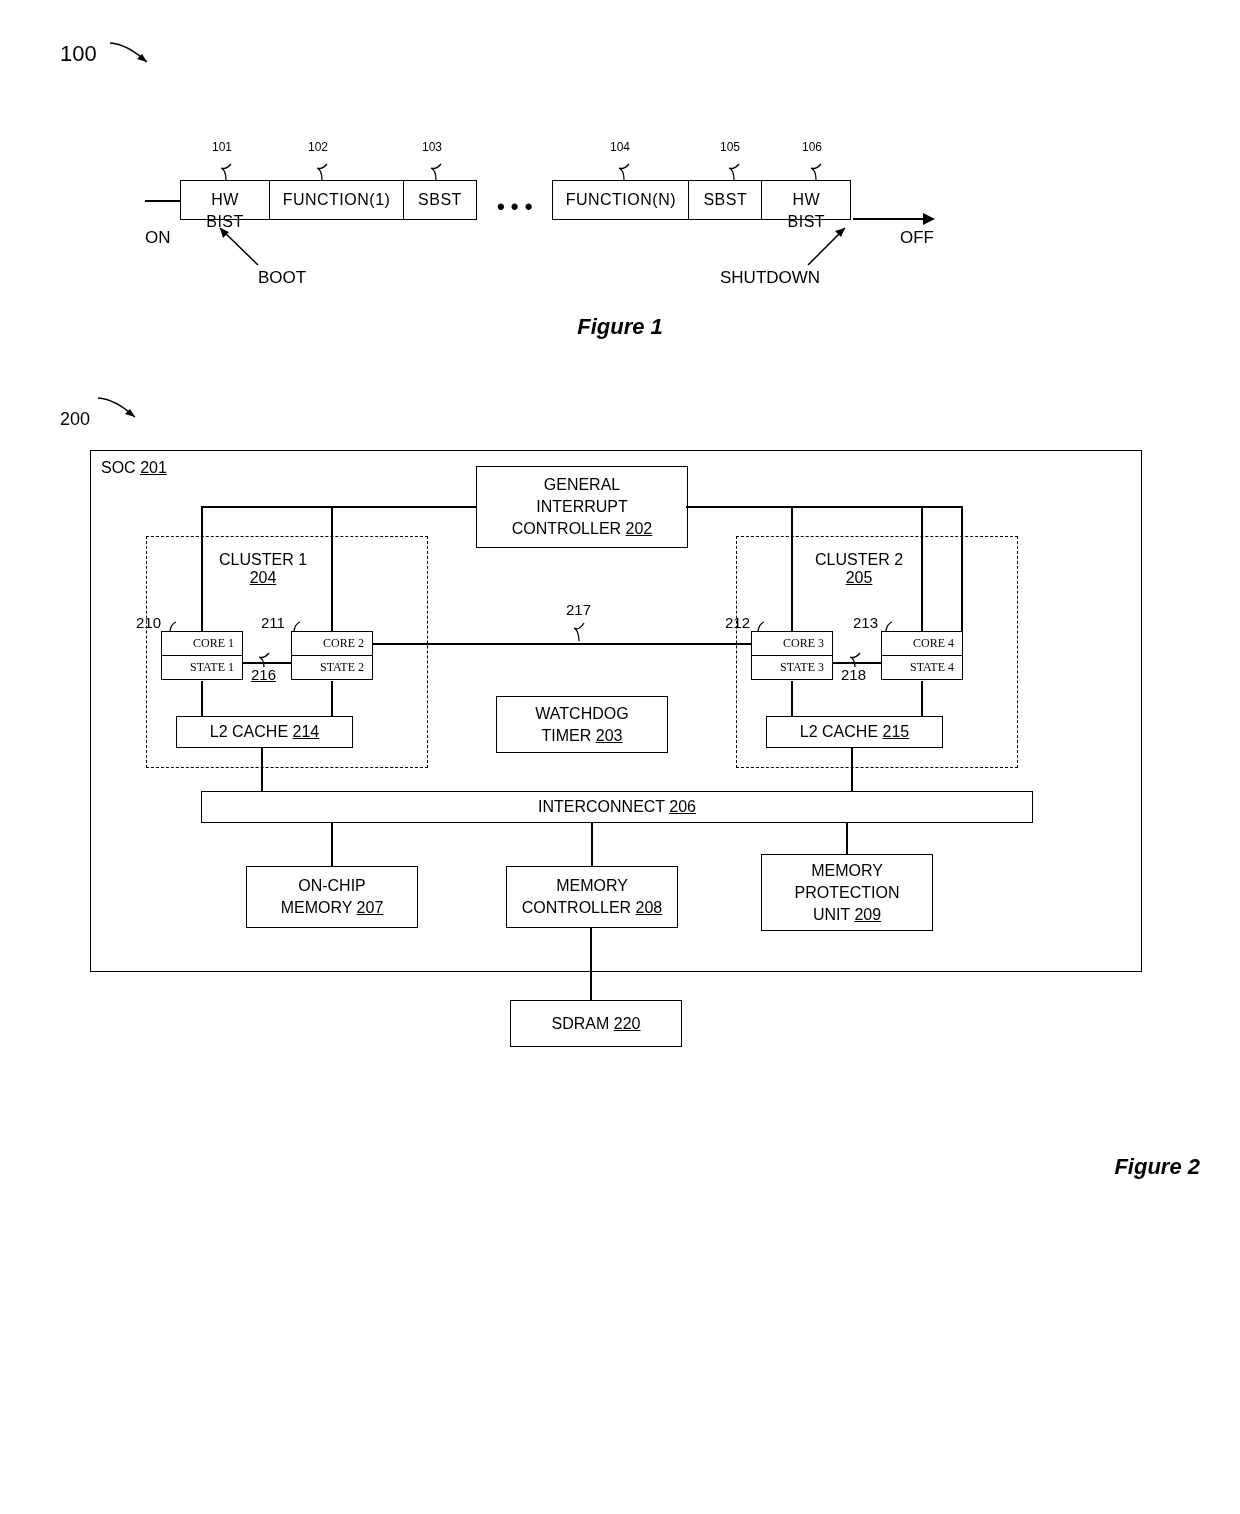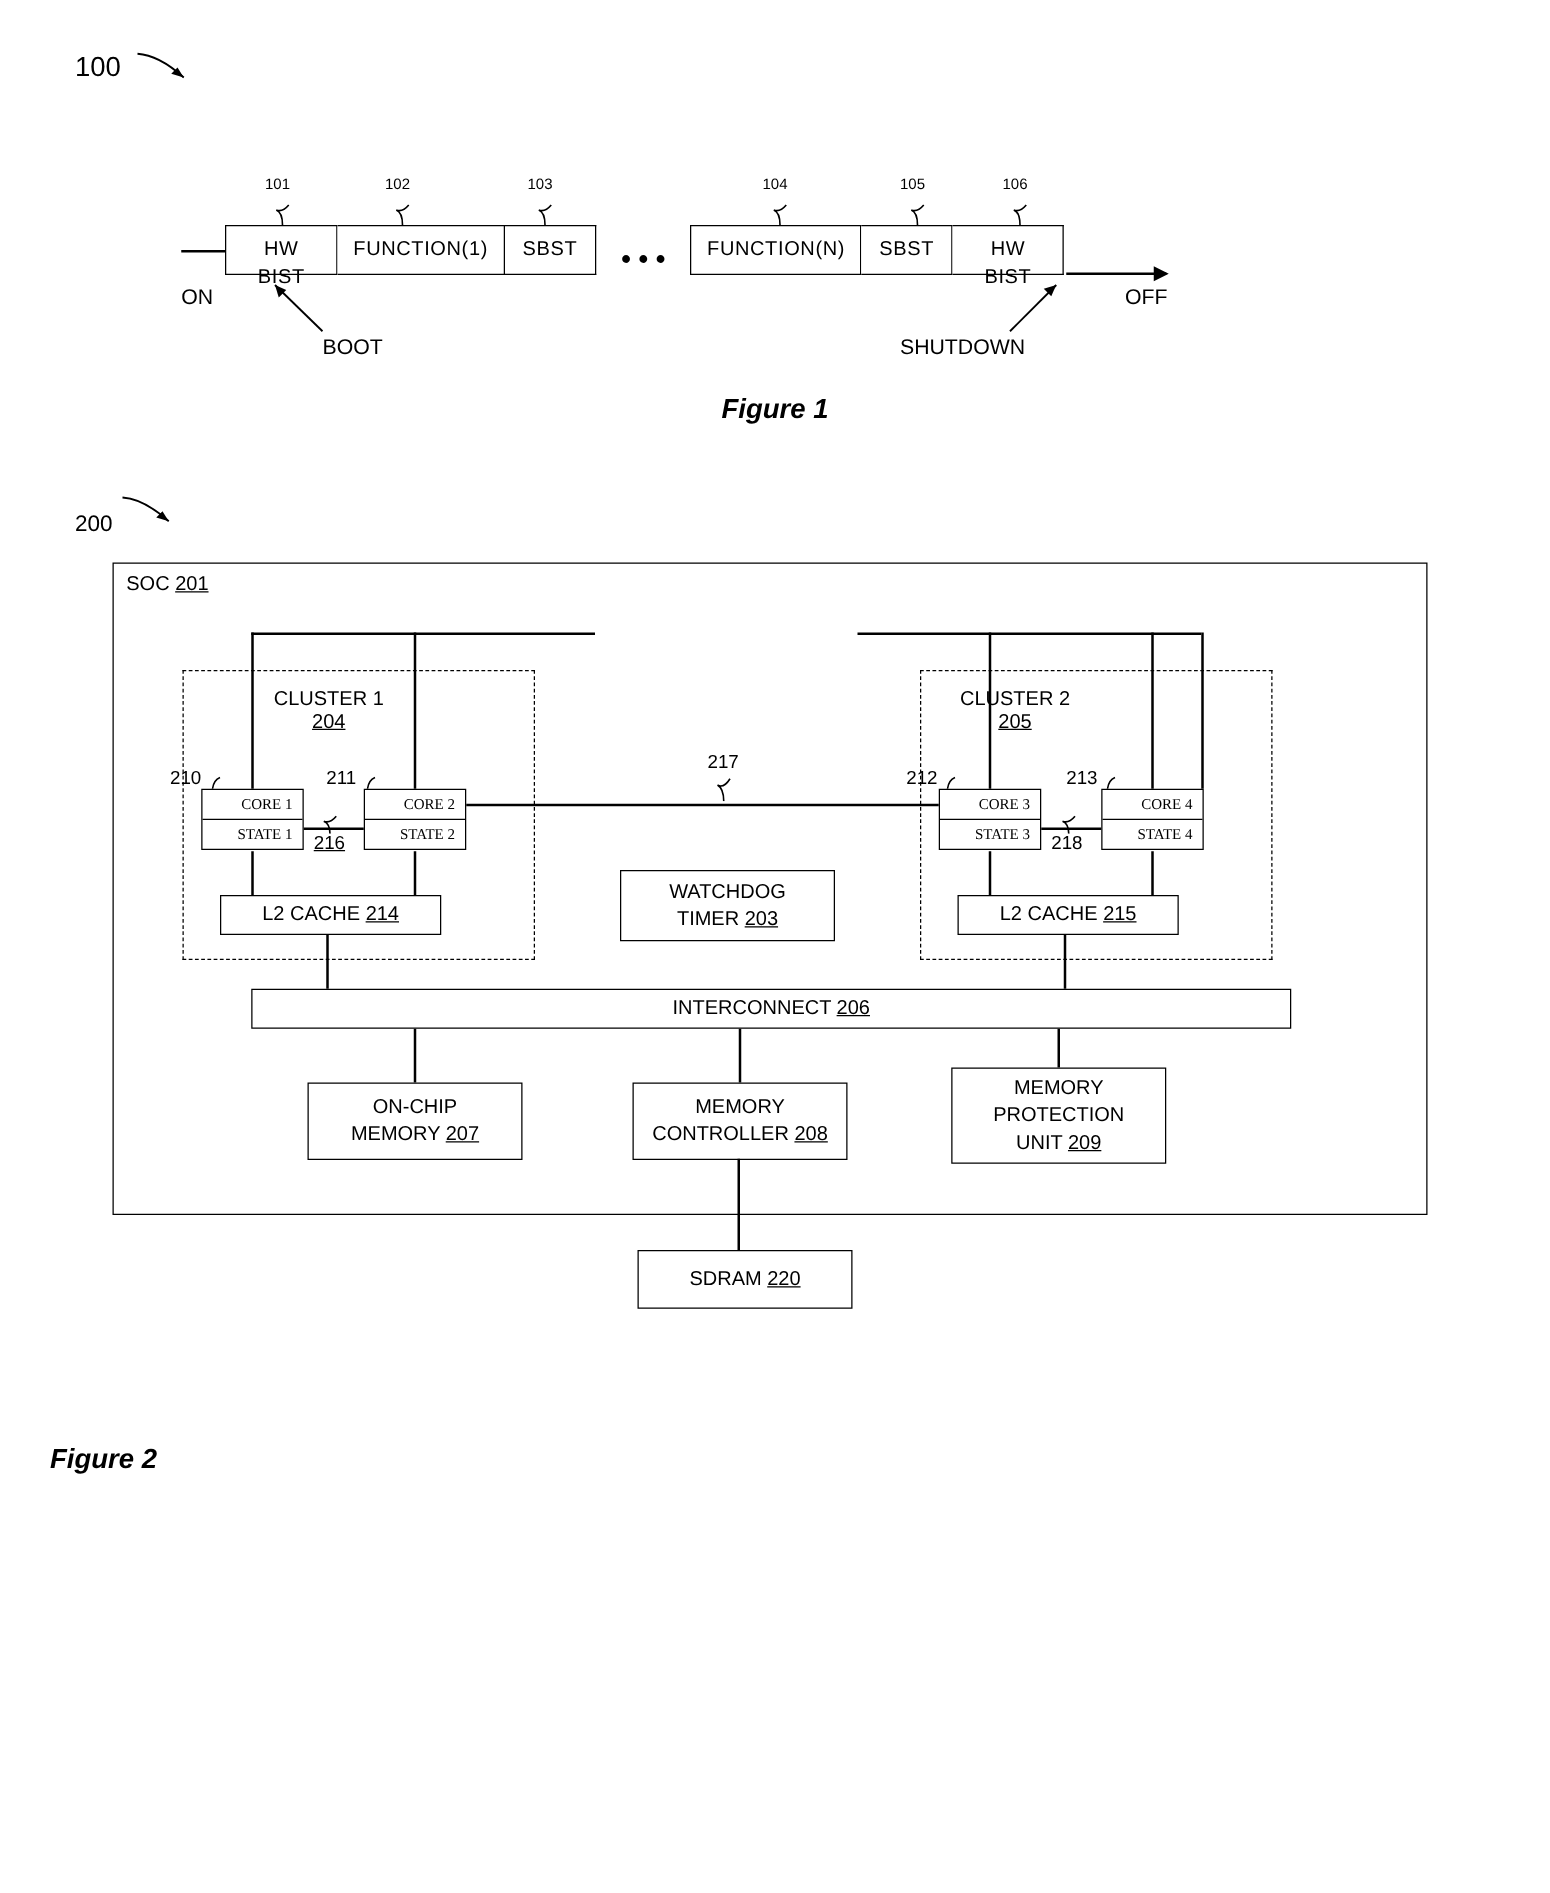--- a/index.html
+++ b/index.html
@@ -153,21 +153,21 @@
   }
   .core-box .top { border-bottom: 1.5px solid black; }
   .line {
     position: absolute;
     background: black;
   }
   .fig2-cap {
     position: absolute;
     bottom: 0;
     width: 100%;
-    text-align: left;
+    text-align: right;
     font-style: italic;
     font-size: 22px;
     font-weight: bold;
   }
   .u { text-decoration: underline; }
 </style>
 </head>
 <body>
 
 <div class="page">
@@ -257,33 +257,38 @@
           <path d="M3 3 Q 20 4 40 22" stroke="black" stroke-width="1.5" fill="none"></path>
           <path d="M40 22 l-10 -3 l5 -5 z" fill="black"></path>
         </svg>
     </div>
 
     <div class="soc">
       <div class="soc-lbl">
         <span>SOC </span><span class="u">201</span>
       </div>
 
+      <div class="box" style="top:15px;left:385px;width:210px;height:80px;">
+        <div><span style="white-space:pre-line">GENERAL
+INTERRUPT
+CONTROLLER </span><span class="u">202</span></div>
+      </div>
 
       <div class="box" style="top:245px;left:405px;width:170px;height:55px;">
         <div><span style="white-space:pre-line">WATCHDOG
 TIMER </span><span class="u">203</span></div>
       </div>
 
       <div class="dashbox" style="top:85px;left:55px;width:280px;height:230px;"></div>
       <div class="cluster-lbl" style="top:100px;left:128px;">
         <span>CLUSTER 1</span><br><span class="u">204</span>
       </div>
 
       <div class="dashbox" style="top:85px;left:645px;width:280px;height:230px;"></div>
-      <div class="cluster-lbl" style="top:100px;left:677px;">
+      <div class="cluster-lbl" style="top:100px;left:724px;">
         <span>CLUSTER 2</span><br><span class="u">205</span>
       </div>
 
       <div class="core-box" style="top:180px;left:70px;width:80px;">
         <div class="top">CORE 1</div>
         <div class="bot">STATE 1</div>
       </div>
       <div class="core-box" style="top:180px;left:200px;width:80px;">
         <div class="top">CORE 2</div>
         <div class="bot">STATE 2</div>

